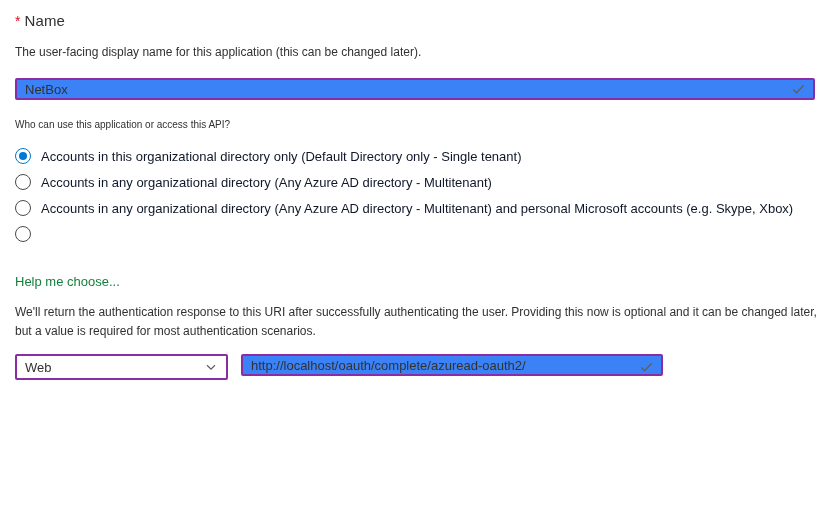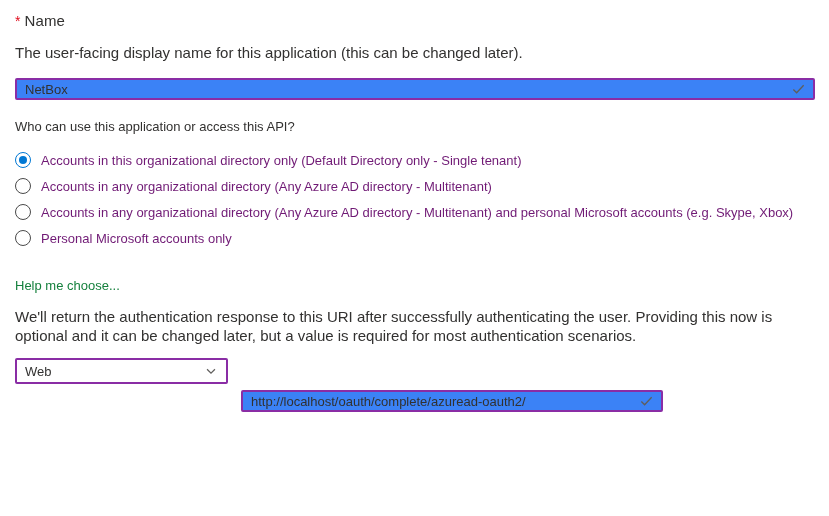--- a/index.html
+++ b/index.html
@@ -3,53 +3,53 @@
 <meta charset="utf-8">
 <style>
   * { margin:0; padding:0; box-sizing:border-box; }
   body { background:#ffffff; font-family:"Liberation Sans", sans-serif; }
   .page {
     width:829px; height:516px; background:#ffffff; color:#323130;
     padding:12px 14px 16px 15px; position:relative; overflow:hidden;
   }
   .field-label { font-size:15px; color:#323130; font-weight:400; letter-spacing:0.1px; }
   .required-asterisk { color:#e00b1c; margin-right:4px; font-size:14px; }
-  .desc { font-size:15px; color:#323130; margin-top:14px; line-height:19px; }
+  .desc { font-size:12px; color:#323130; margin-top:14px; line-height:19px; }
   .input-wrap { position:relative; margin-top:16px; }
   .text-input {
     width:800px; height:22px; border:2px solid #8a2da5; border-radius:2px;
     font-family:"Liberation Sans", sans-serif; font-size:13px; color:#323130;
     padding:0 30px 0 8px; outline:none; background:#3b82f6; display:block;
   }
   .check-icon { position:absolute; right:9px; top:50%; transform:translateY(-50%); pointer-events:none; }
   .section-heading { font-size:15px; font-weight:400; color:#323130; letter-spacing:0.1px; }
   .heading-accounts { margin-top:42px; }
-  .question { font-size:13px; margin-top:19px; }
+  .question { font-size:10px; margin-top:19px; }
   .radio-group { margin-top:13px; }
   .radio-row { display:flex; align-items:center; height:26px; cursor:pointer; }
   .radio {
     width:16px; height:16px; border:1px solid #4a4a4a; border-radius:50%;
     margin-right:10px; position:relative; flex:0 0 auto; background:#fff;
   }
   .radio.selected { border-color:#0078d4; }
   .radio.selected::after {
     content:""; position:absolute; left:3px; top:3px; width:8px; height:8px;
     border-radius:50%; background:#0078d4;
   }
-  .radio-label { font-size:13px; color:#701a75; white-space:nowrap; }
+  .radio-label { font-size:13px; color:#0f172a; white-space:nowrap; }
   .help-link { display:inline-block; margin-top:27px; font-size:13px; color:#15803d; text-decoration:none; cursor:pointer; }
   .heading-redirect { margin-top:49px; }
   .desc-redirect { margin-top:13px; width:802px; }
   .controls-row { display:flex; margin-top:13px; gap:13px; }
   .dropdown {
     width:213px; height:26px; border:2px solid #8a2da5; border-radius:2px;
     display:flex; align-items:center; justify-content:space-between;
     padding:0 8px; font-size:13px; color:#323130; background:#fff; cursor:pointer;
   }
-  .uri-wrap { position:relative;margin-top:32px; }
+  .uri-wrap { position:relative; }
   .uri-input { width:422px; }
 </style>
 </head>
 <body>
 
 <div class="page">
 
   
   <div class="field-label"><span class="required-asterisk">*</span><span>Name</span></div>
 
@@ -74,21 +74,20 @@
     <div class="radio-row">
       <span class="radio"></span>
       <span class="radio-label">Accounts in any organizational directory (Any Azure AD directory - Multitenant)</span>
     </div>
     <div class="radio-row">
       <span class="radio"></span>
       <span class="radio-label">Accounts in any organizational directory (Any Azure AD directory - Multitenant) and personal Microsoft accounts (e.g. Skype, Xbox)</span>
     </div>
     <div class="radio-row">
       <span class="radio"></span>
-      <span class="radio-label">Personal Microsoft accounts only</span>
     </div>
   </div>
 
   <a class="help-link">Help me choose...</a>
 
   
 
   <div class="desc desc-redirect">We'll return the authentication response to this URI after successfully authenticating the user. Providing this now is optional and it can be changed later, but a value is required for most authentication scenarios.</div>
 
   <div class="controls-row">

